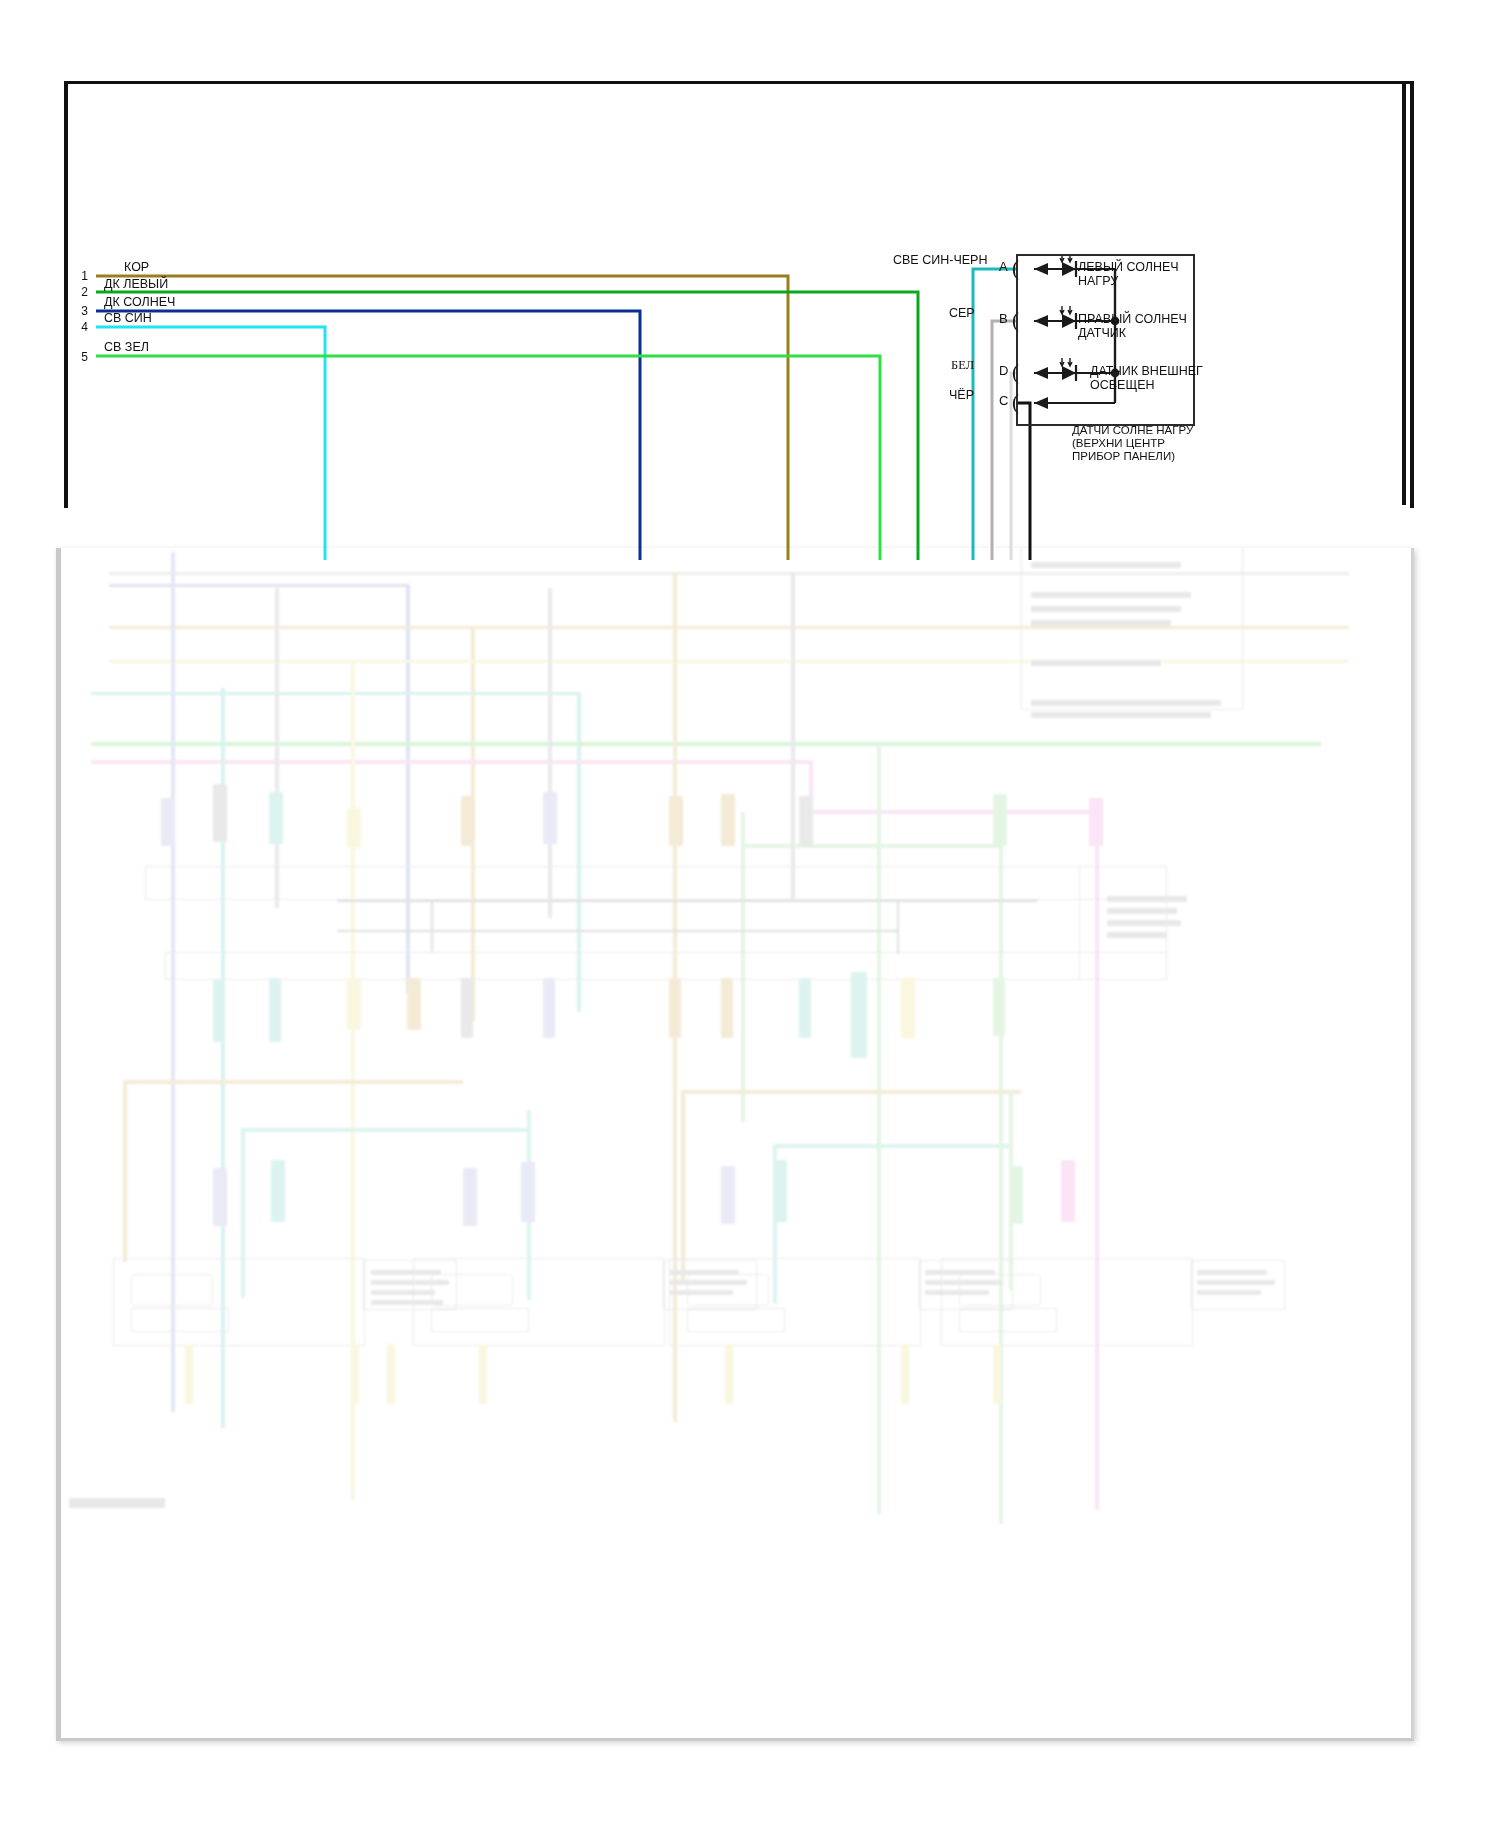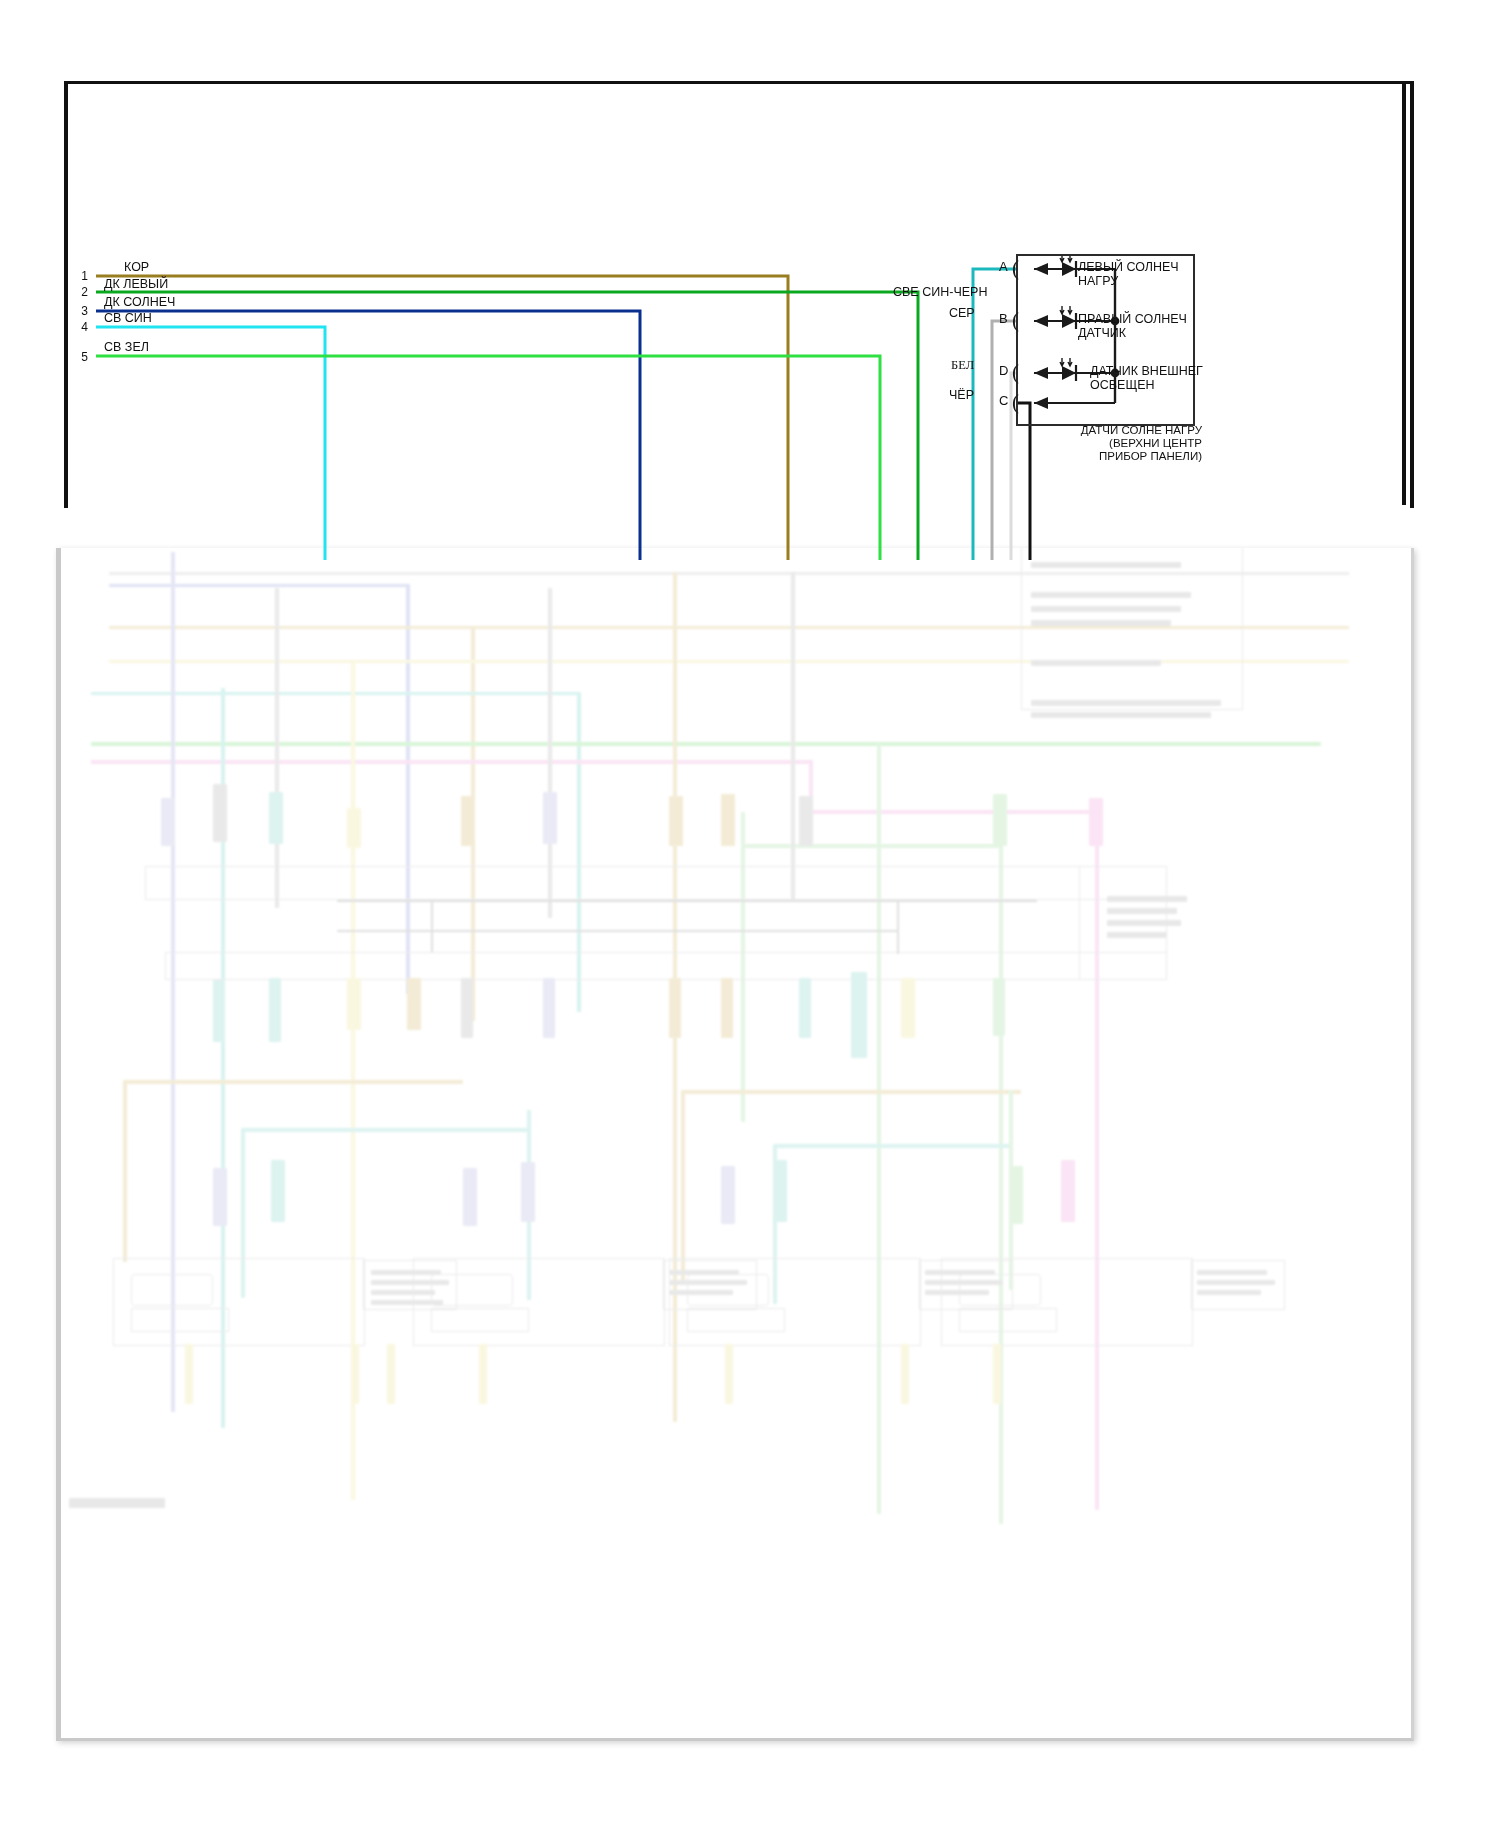--- a/index.html
+++ b/index.html
@@ -35,21 +35,21 @@
   .lbl{position:absolute;z-index:9;font-size:12.5px;color:#111;white-space:nowrap;
        font-family:"Liberation Sans","DejaVu Sans",sans-serif;}
   .pinnum{position:absolute;z-index:9;font-size:12px;color:#111;text-align:right;width:14px;}
   .pinltr{position:absolute;z-index:9;font-size:13px;color:#111;font-weight:400;}
 
   
   #conn-box{position:absolute;left:1016px;top:254px;width:175px;height:168px;
             border:2px solid #2b2b2b;background:transparent;z-index:8;}
   .conn-label{position:absolute;z-index:9;font-size:12.5px;color:#111;line-height:14px;white-space:pre;}
   #conn-caption{position:absolute;left:1072px;top:424px;width:130px;z-index:9;
-                font-size:11.5px;color:#111;line-height:13px;text-align:right;white-space:pre;}
+                font-size:11.5px;color:#111;line-height:13px;text-align:left;white-space:pre;}
 
   .brk{position:absolute;z-index:9;font-size:21px;color:#1a1a1a;line-height:1;
        font-family:"Liberation Serif","DejaVu Serif",serif;}
   svg.ov{position:absolute;left:0;top:0;width:1500px;height:1828px;
          pointer-events:none;z-index:8;}
 </style>
 </head>
 <body>
 
 <div id="faded-page">
@@ -255,21 +255,21 @@
 
 <div class="pinnum" style="left:74px;top:304px;">3</div>
 <div class="lbl" style="left:104px;top:295px;">ДК СОЛНЕЧ</div>
 
 <div class="pinnum" style="left:74px;top:320px;">4</div>
 <div class="lbl" style="left:104px;top:311px;">СВ СИН</div>
 
 <div class="pinnum" style="left:74px;top:350px;">5</div>
 <div class="lbl" style="left:104px;top:340px;">СВ ЗЕЛ</div>
 
-<div class="lbl" style="left:893px;top:253px;margin-top:32px;">СВЕ СИН-ЧЕРН</div>
+<div class="lbl" style="left:893px;top:253px;">СВЕ СИН-ЧЕРН</div>
 <div class="pinltr" style="left:999px;top:259px;">A</div>
 <div class="brk" style="left:1012px;top:258px;">(</div>
 <div class="conn-label" style="left:1078px;top:260px;">ЛЕВЫЙ СОЛНЕЧ
 НАГРУ</div>
 
 <div class="lbl" style="left:949px;top:306px;">СЕР</div>
 <div class="pinltr" style="left:999px;top:311px;">B</div>
 <div class="brk" style="left:1012px;top:310px;">(</div>
 <div class="conn-label" style="left:1078px;top:312px;">ПРАВЫЙ СОЛНЕЧ
 ДАТЧИК</div>

